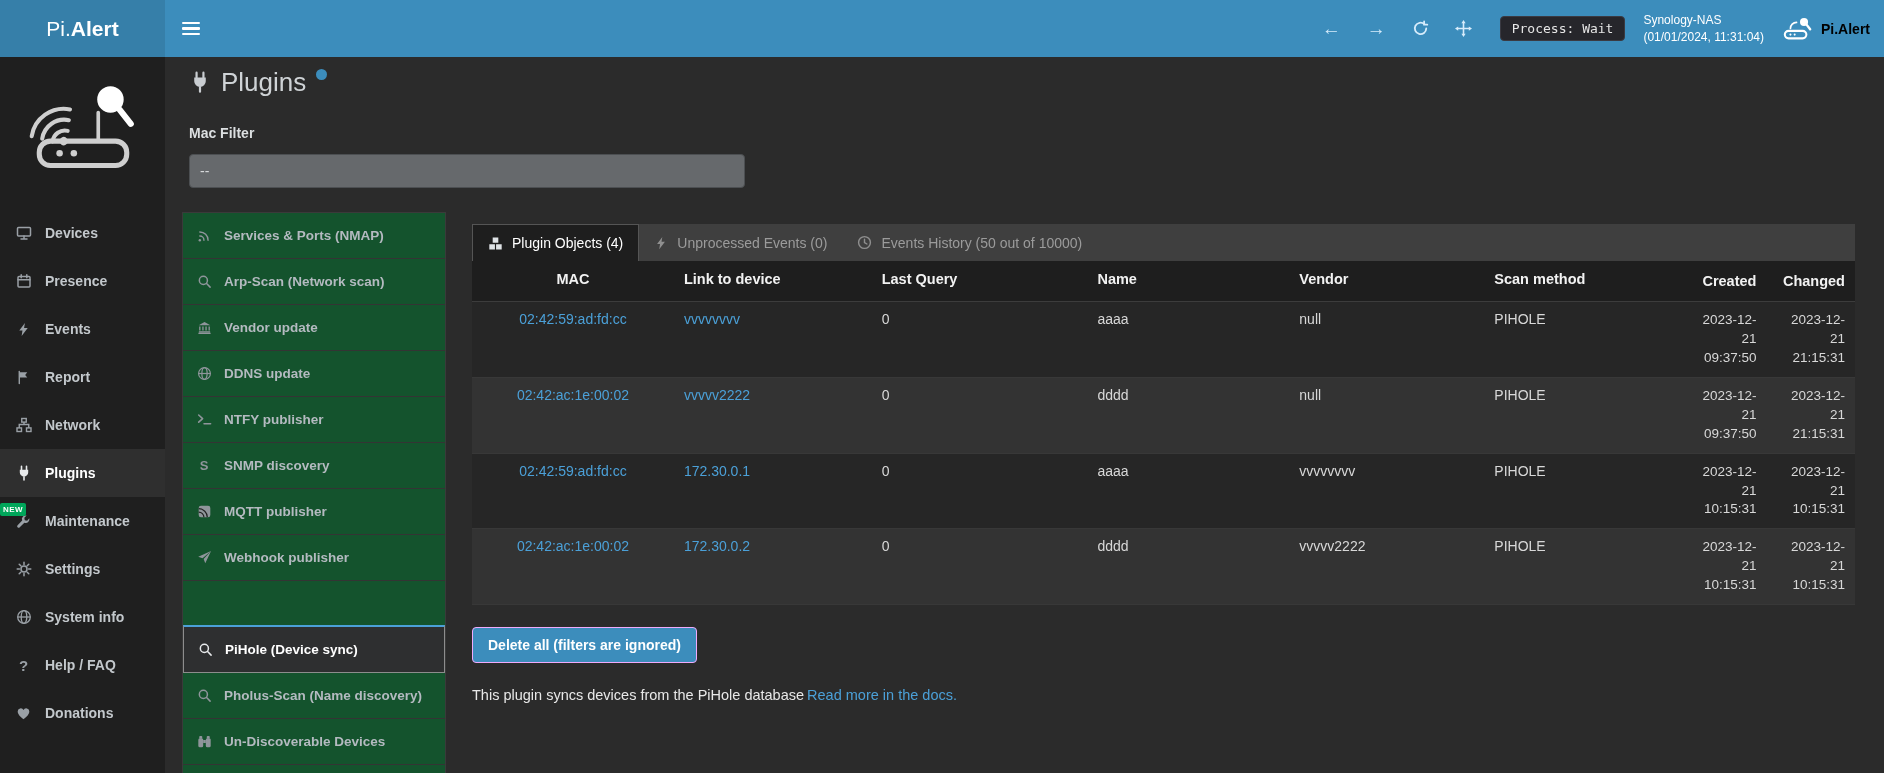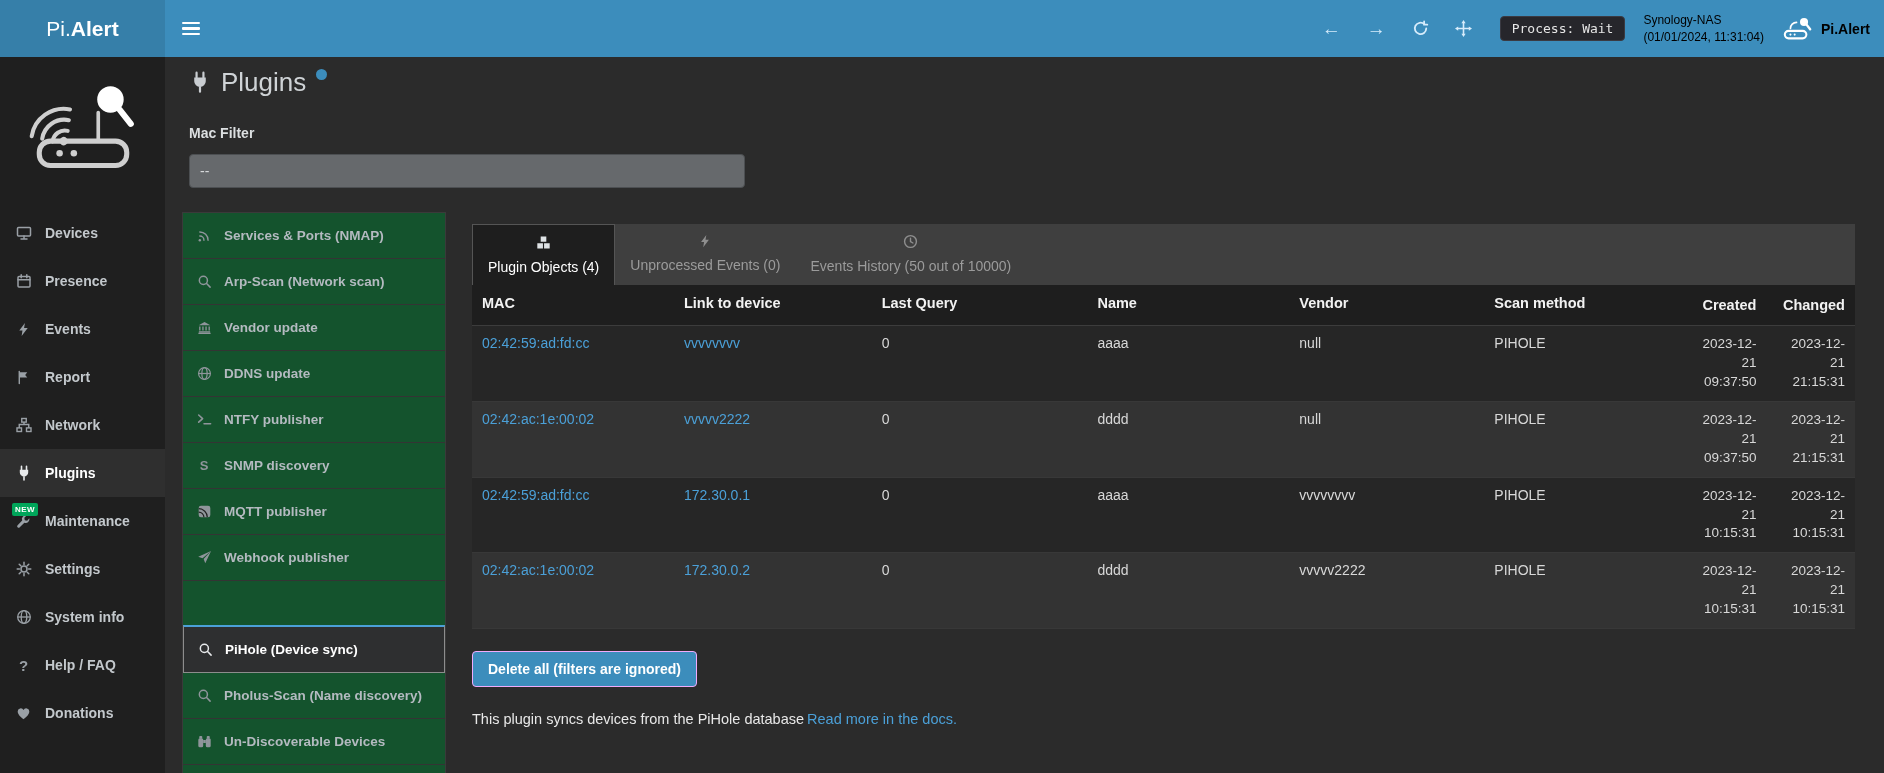--- a/index.html
+++ b/index.html
@@ -14,62 +14,62 @@
   .topbar{position:absolute;top:0;left:0;width:100%;height:57px;background:#3c8dbc;display:flex;align-items:center;z-index:20;}
   .brand{width:165px;height:100%;background:#367fa9;display:flex;align-items:center;justify-content:center;color:#fff;font-size:21px;cursor:pointer;}
   .brand .lt{font-weight:400;}
   .brand b{font-weight:700;}
   .hamburger{width:52px;height:100%;background:transparent;border:none;display:flex;flex-direction:column;align-items:center;justify-content:center;gap:3.5px;cursor:pointer;}
   .hamburger i{display:block;width:18px;height:2.2px;background:#fff;border-radius:1px;}
   .top-spacer{flex:1;}
   .nav-icons{display:flex;align-items:center;gap:26px;margin-right:28px;}
   .nav-btn{background:none;border:none;color:#d7ecfb;font-size:19px;line-height:1;cursor:pointer;display:flex;align-items:center;}
   .process-badge{font-family:"DejaVu Sans Mono","Liberation Mono",monospace;font-size:13px;color:#e6e6e6;background:#26262b;border:1px solid #3a3a42;border-radius:4px;padding:4px 11px;margin-right:18px;white-space:nowrap;}
-  .host-info{color:#000000;font-size:12px;line-height:1.35;margin-right:18px;white-space:nowrap;}
+  .host-info{color:#ffffff;font-size:12px;line-height:1.35;margin-right:18px;white-space:nowrap;}
   .app-chip{display:flex;align-items:center;gap:9px;margin-right:14px;color:#000000;cursor:pointer;}
   .app-chip .nm{font-size:14px;font-weight:700;}
   
   .sidebar{position:absolute;top:57px;left:0;width:165px;bottom:0;background:#1f1f1f;}
   .logo-art{height:152px;display:flex;align-items:center;justify-content:center;}
   .side-item{height:48px;display:flex;align-items:center;gap:12px;padding:0 14px;color:#c3c8cc;font-size:14px;font-weight:600;cursor:pointer;position:relative;text-decoration:none;}
   .side-item.active{background:#2f2f2f;color:#fff;}
   .sicon{width:19px;display:inline-flex;justify-content:center;align-items:center;flex:none;}
   .qmark{font-size:15px;font-weight:700;color:#9aa0a6;}
-  .new-badge{position:absolute;left:12px;top:6px;background:#00a65a;color:#fff;font-size:8px;font-weight:700;padding:2px 3px;border-radius:2px;letter-spacing:.4px;}
+  .new-badge{position:absolute;left:0;top:6px;background:#00a65a;color:#fff;font-size:8px;font-weight:700;padding:2px 3px;border-radius:2px;letter-spacing:.4px;}
   
   .main{position:absolute;top:57px;left:165px;right:0;bottom:0;}
   .page-head{display:flex;align-items:flex-start;gap:10px;margin:8px 0 0 24px;}
   .page-head h1{font-size:26px;font-weight:400;color:#cfd3d6;line-height:34px;}
   .title-icon{margin-top:6px;}
   .info-dot{width:11px;height:11px;border-radius:50%;background:#3c8dbc;margin-top:4px;cursor:pointer;display:inline-block;}
   .filter-block{margin:26px 0 0 24px;}
   .filter-block label{display:block;font-size:14px;font-weight:700;color:#dcdfe1;margin-bottom:13px;}
   .filter-block input{width:556px;height:34px;background:#66696c;border:1px solid #4c4f52;border-radius:4px;color:#d6d8da;font-size:14px;padding:0 10px;font-family:inherit;}
   .content-row{display:flex;margin:24px 29px 0 17px;gap:26px;align-items:flex-start;}
   
   .plugins-col{width:264px;background:#14532d;border:1px solid #3a3a3a;flex:none;}
   .p-item{height:46px;display:flex;align-items:center;gap:11px;padding:0 12px;border-bottom:1px solid #343434;color:#b4bac0;font-size:13.5px;font-weight:600;cursor:pointer;}
   .p-item:last-child{border-bottom:none;}
   .p-item.active{background:#2e2f30;border:1px solid #8d8d8d;border-top:2px solid #4ba0d8;color:#fff;height:48px;margin-top:44px;}
   .picon{width:18px;display:inline-flex;justify-content:center;align-items:center;flex:none;}
   .s-letter{font-size:13px;font-weight:700;color:#8f959b;}
   
   .right-pane{flex:1;padding-top:12px;min-width:0;}
   .tabs{display:flex;background:#3f3f3f;}
-  .tab{display:flex;align-items:center;gap:9px;padding:10px 15px;font-size:14px;color:#9b9b9b;cursor:pointer;white-space:nowrap;flex-direction:column;}
+  .tab{display:flex;align-items:center;gap:9px;padding:10px 15px;font-size:14px;color:#9b9b9b;cursor:pointer;white-space:nowrap;}
   .tab.active{background:#1e1e1e;color:#fff;font-weight:400;border:1px solid #555;border-bottom:none;}
   
   .thead{display:flex;background:#1e1e1e;border-bottom:1px solid #3c3c3c;}
   .thead .cell{font-weight:700;font-size:14.5px;color:#f2f2f2;padding:10px;}
   .trow{display:flex;border-bottom:1px solid #383838;min-height:53px;}
   .trow.r-dark{background:#262626;}
   .trow.r-light{background:#333333;}
   .cell{padding:9px 10px;font-size:14px;color:#d8d8d8;overflow:hidden;}
   .cell a{color:#4ba0d8;text-decoration:none;cursor:pointer;}
-  .c1{width:14.6%;} .c2{width:14.3%;} .c3{width:15.6%;} .c4{width:14.6%;}
+  .c1{width:14.6%;text-align:center;} .c2{width:14.3%;} .c3{width:15.6%;} .c4{width:14.6%;}
   .c5{width:14.1%;} .c6{width:14.1%;}
   .c7{width:6.3%;text-align:right;font-size:13.5px;line-height:1.4;}
   .c8{width:6.4%;text-align:right;font-size:13.5px;line-height:1.4;}
   .delete-btn{margin-top:22px;background:#3c8dbc;border:1px solid #f0abfc;border-radius:4px;color:#fff;font-size:14px;font-weight:700;padding:9px 15px;cursor:pointer;font-family:inherit;}
   .note{margin-top:24px;font-size:14.5px;color:#e8e8e8;}
   .note a{color:#4ba0d8;text-decoration:none;cursor:pointer;margin-left:3px;}
   svg{display:block;}
 </style>
 </head>
 <body>

